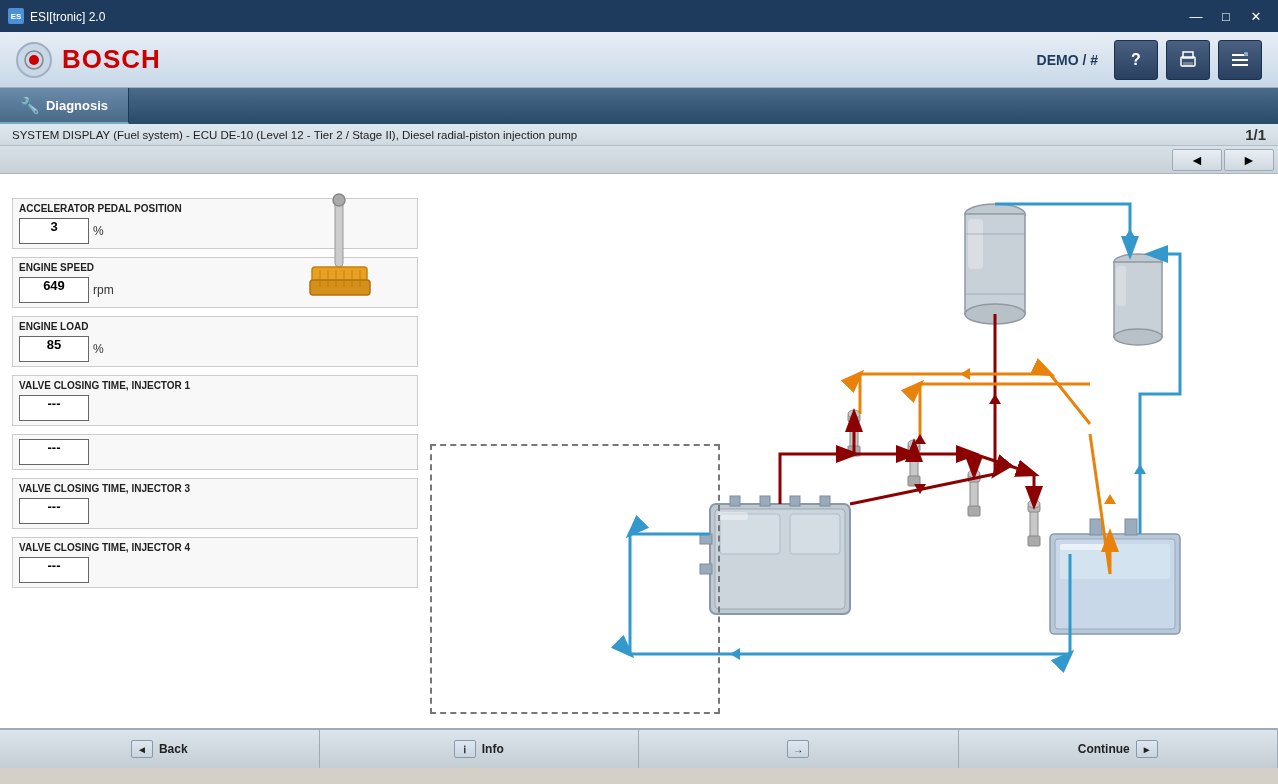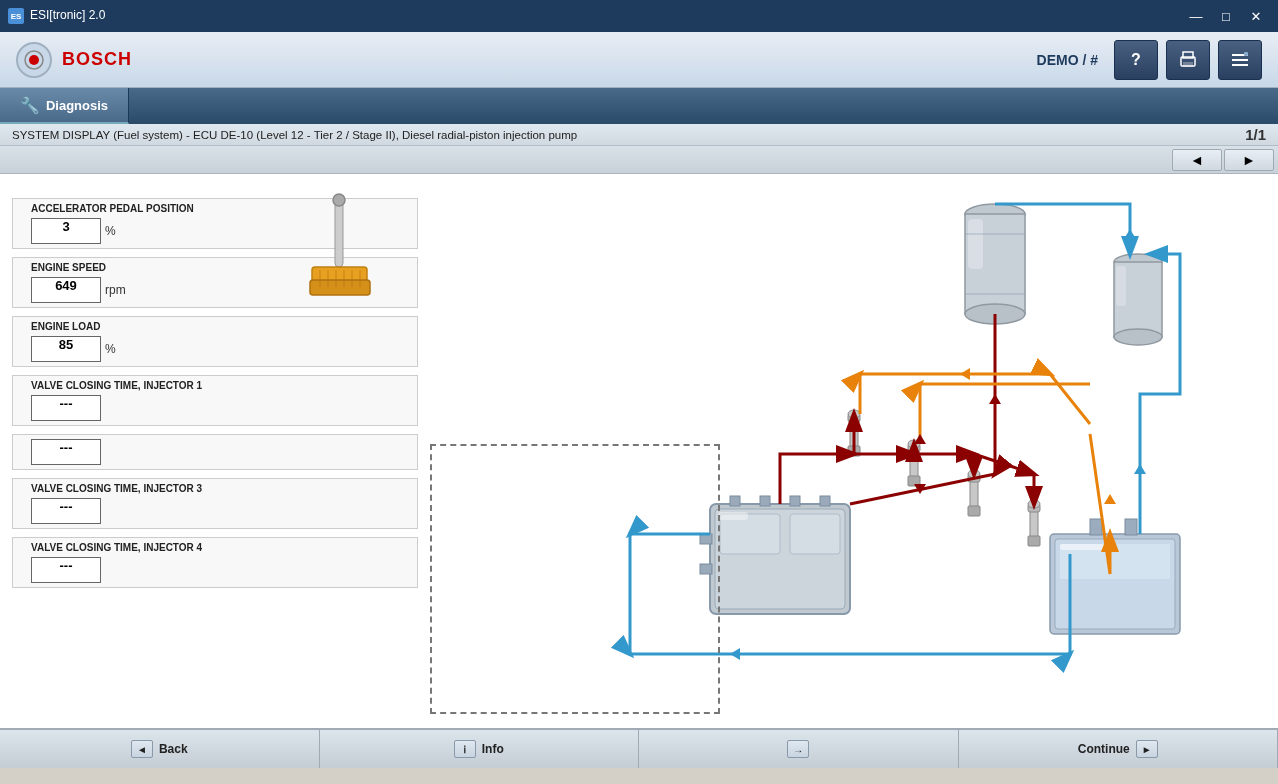--- a/index.html
+++ b/index.html
@@ -8,21 +8,21 @@
     
     .title-bar {
       background: #1e3a5c;
       height: 32px;
       display: flex;
       align-items: center;
       justify-content: space-between;
       padding: 0 8px;
       color: white;
     }
-    .title-bar-left { display: flex; align-items: flex-start; gap: 6px; font-size: 12px; }
+    .title-bar-left { display: flex; align-items: flex-end; gap: 6px; font-size: 12px; }
     .title-bar-icon { width: 16px; height: 16px; background: #4a90d9; border-radius: 2px; display: flex; align-items: center; justify-content: center; color: white; font-size: 9px; font-weight: bold; }
     .title-bar-controls { display: flex; gap: 2px; }
     .title-bar-btn {
       width: 28px; height: 22px; background: transparent; border: none; color: white;
       font-size: 13px; cursor: pointer; display: flex; align-items: center; justify-content: center;
     }
 
     
     .app-header {
       background: linear-gradient(to bottom, #e8eef5, #c8d8e8);
@@ -32,21 +32,21 @@
       justify-content: space-between;
       padding: 0 16px;
       border-bottom: 1px solid #a0b0c0;
     }
     .brand { display: flex; align-items: center; gap: 10px; }
     .brand-logo {
       width: 36px; height: 36px; border-radius: 50%; background: #c8d8e8;
       border: 2px solid #a0b0c0; display: flex; align-items: center; justify-content: center;
     }
     .brand-logo svg { width: 22px; height: 22px; }
-    .brand-name { color: #cc0000; font-size: 18px; font-weight: bold; letter-spacing: 1px; }
+    .brand-name { color: #cc0000; font-size: 26px; font-weight: bold; letter-spacing: 1px; }
     .header-right { display: flex; align-items: center; gap: 8px; }
     .demo-label { color: #1e3a5c; font-size: 14px; font-weight: bold; margin-right: 8px; margin-left: 44px; }
     .header-btn {
       width: 44px; height: 40px; background: linear-gradient(to bottom, #4a6080, #2a4060);
       border: 1px solid #1a3050; border-radius: 3px; color: white;
       font-size: 16px; font-weight: bold; cursor: pointer;
       display: flex; align-items: center; justify-content: center;
     }
 
     
@@ -162,21 +162,21 @@
       background: linear-gradient(to bottom, #e0e8f0, #c8d4e0);
       border: 1px solid #8899aa;
       border-radius: 2px;
       display: flex; align-items: center; justify-content: center;
       font-size: 10px;
     }
 
     .field-group {
       background: #f8f8f8;
       border: 1px solid #ccc;
-      padding: 4px 18px;
+      padding: 4px 6px;
       margin-bottom: 8px;
     }
     .field-group-label {
       font-size: 10px;
       font-weight: bold;
       color: #222;
       text-transform: uppercase;
       margin-bottom: 4px;
     }
     .field-group-body {

